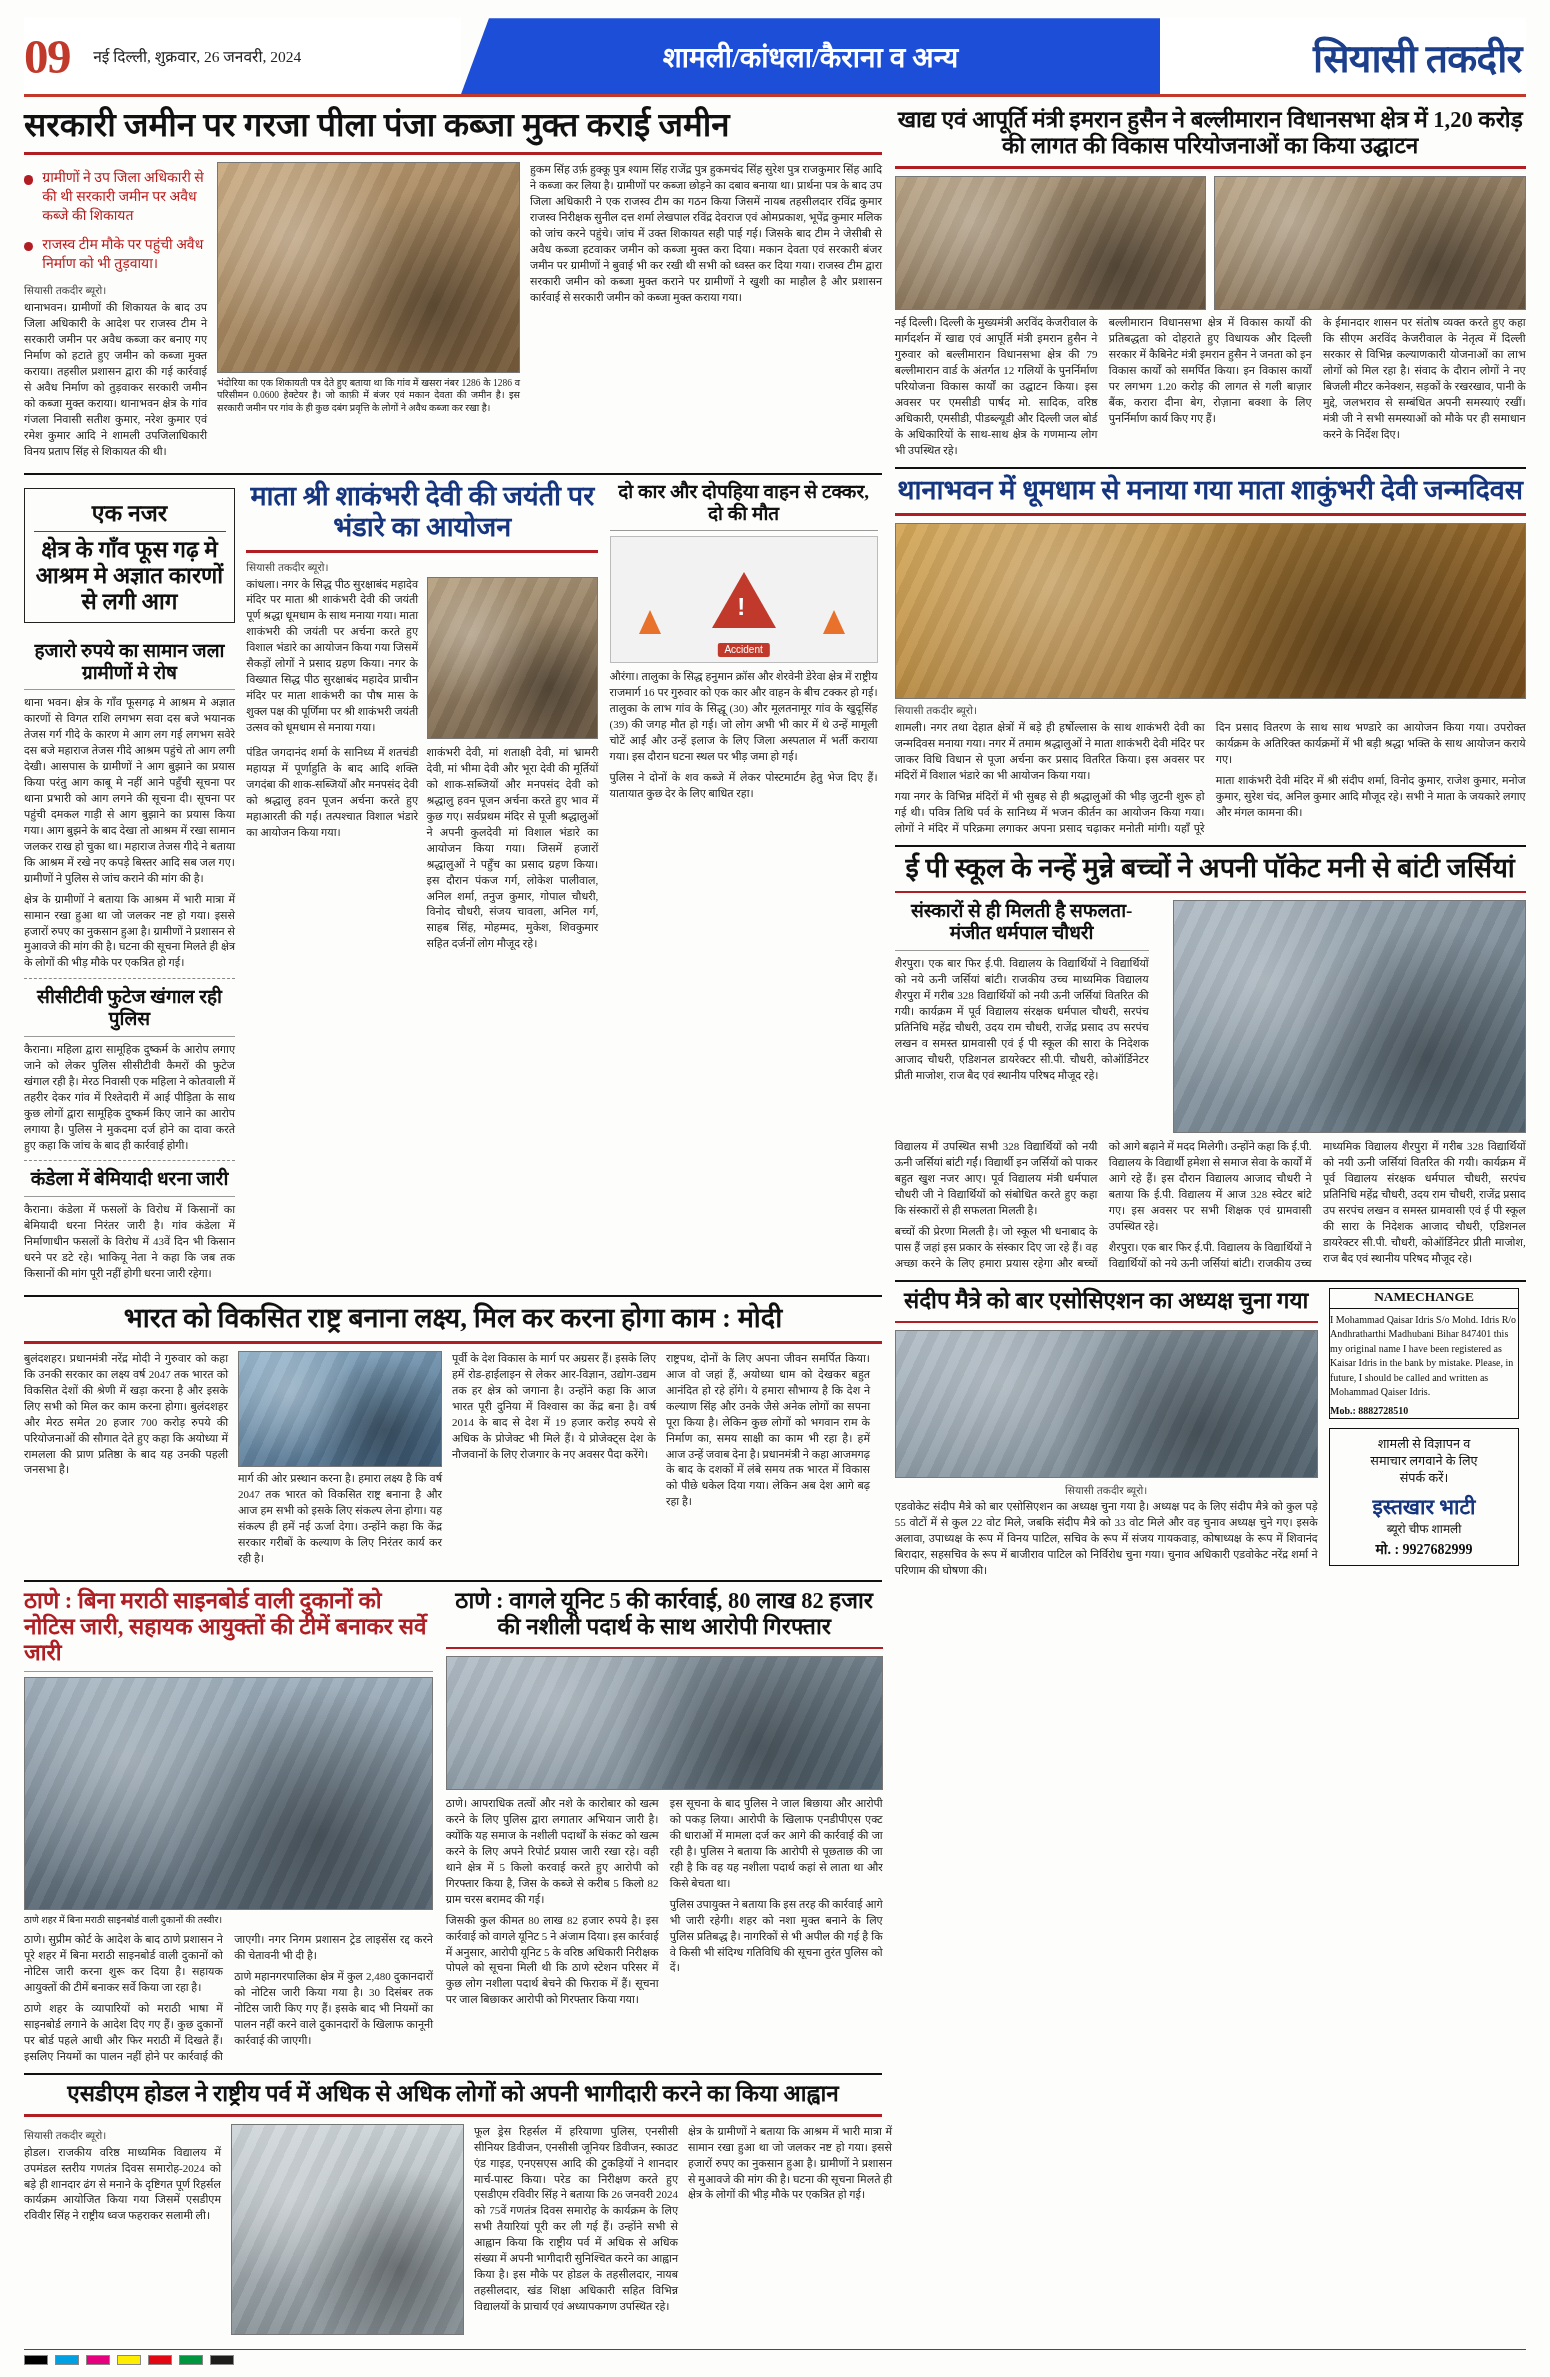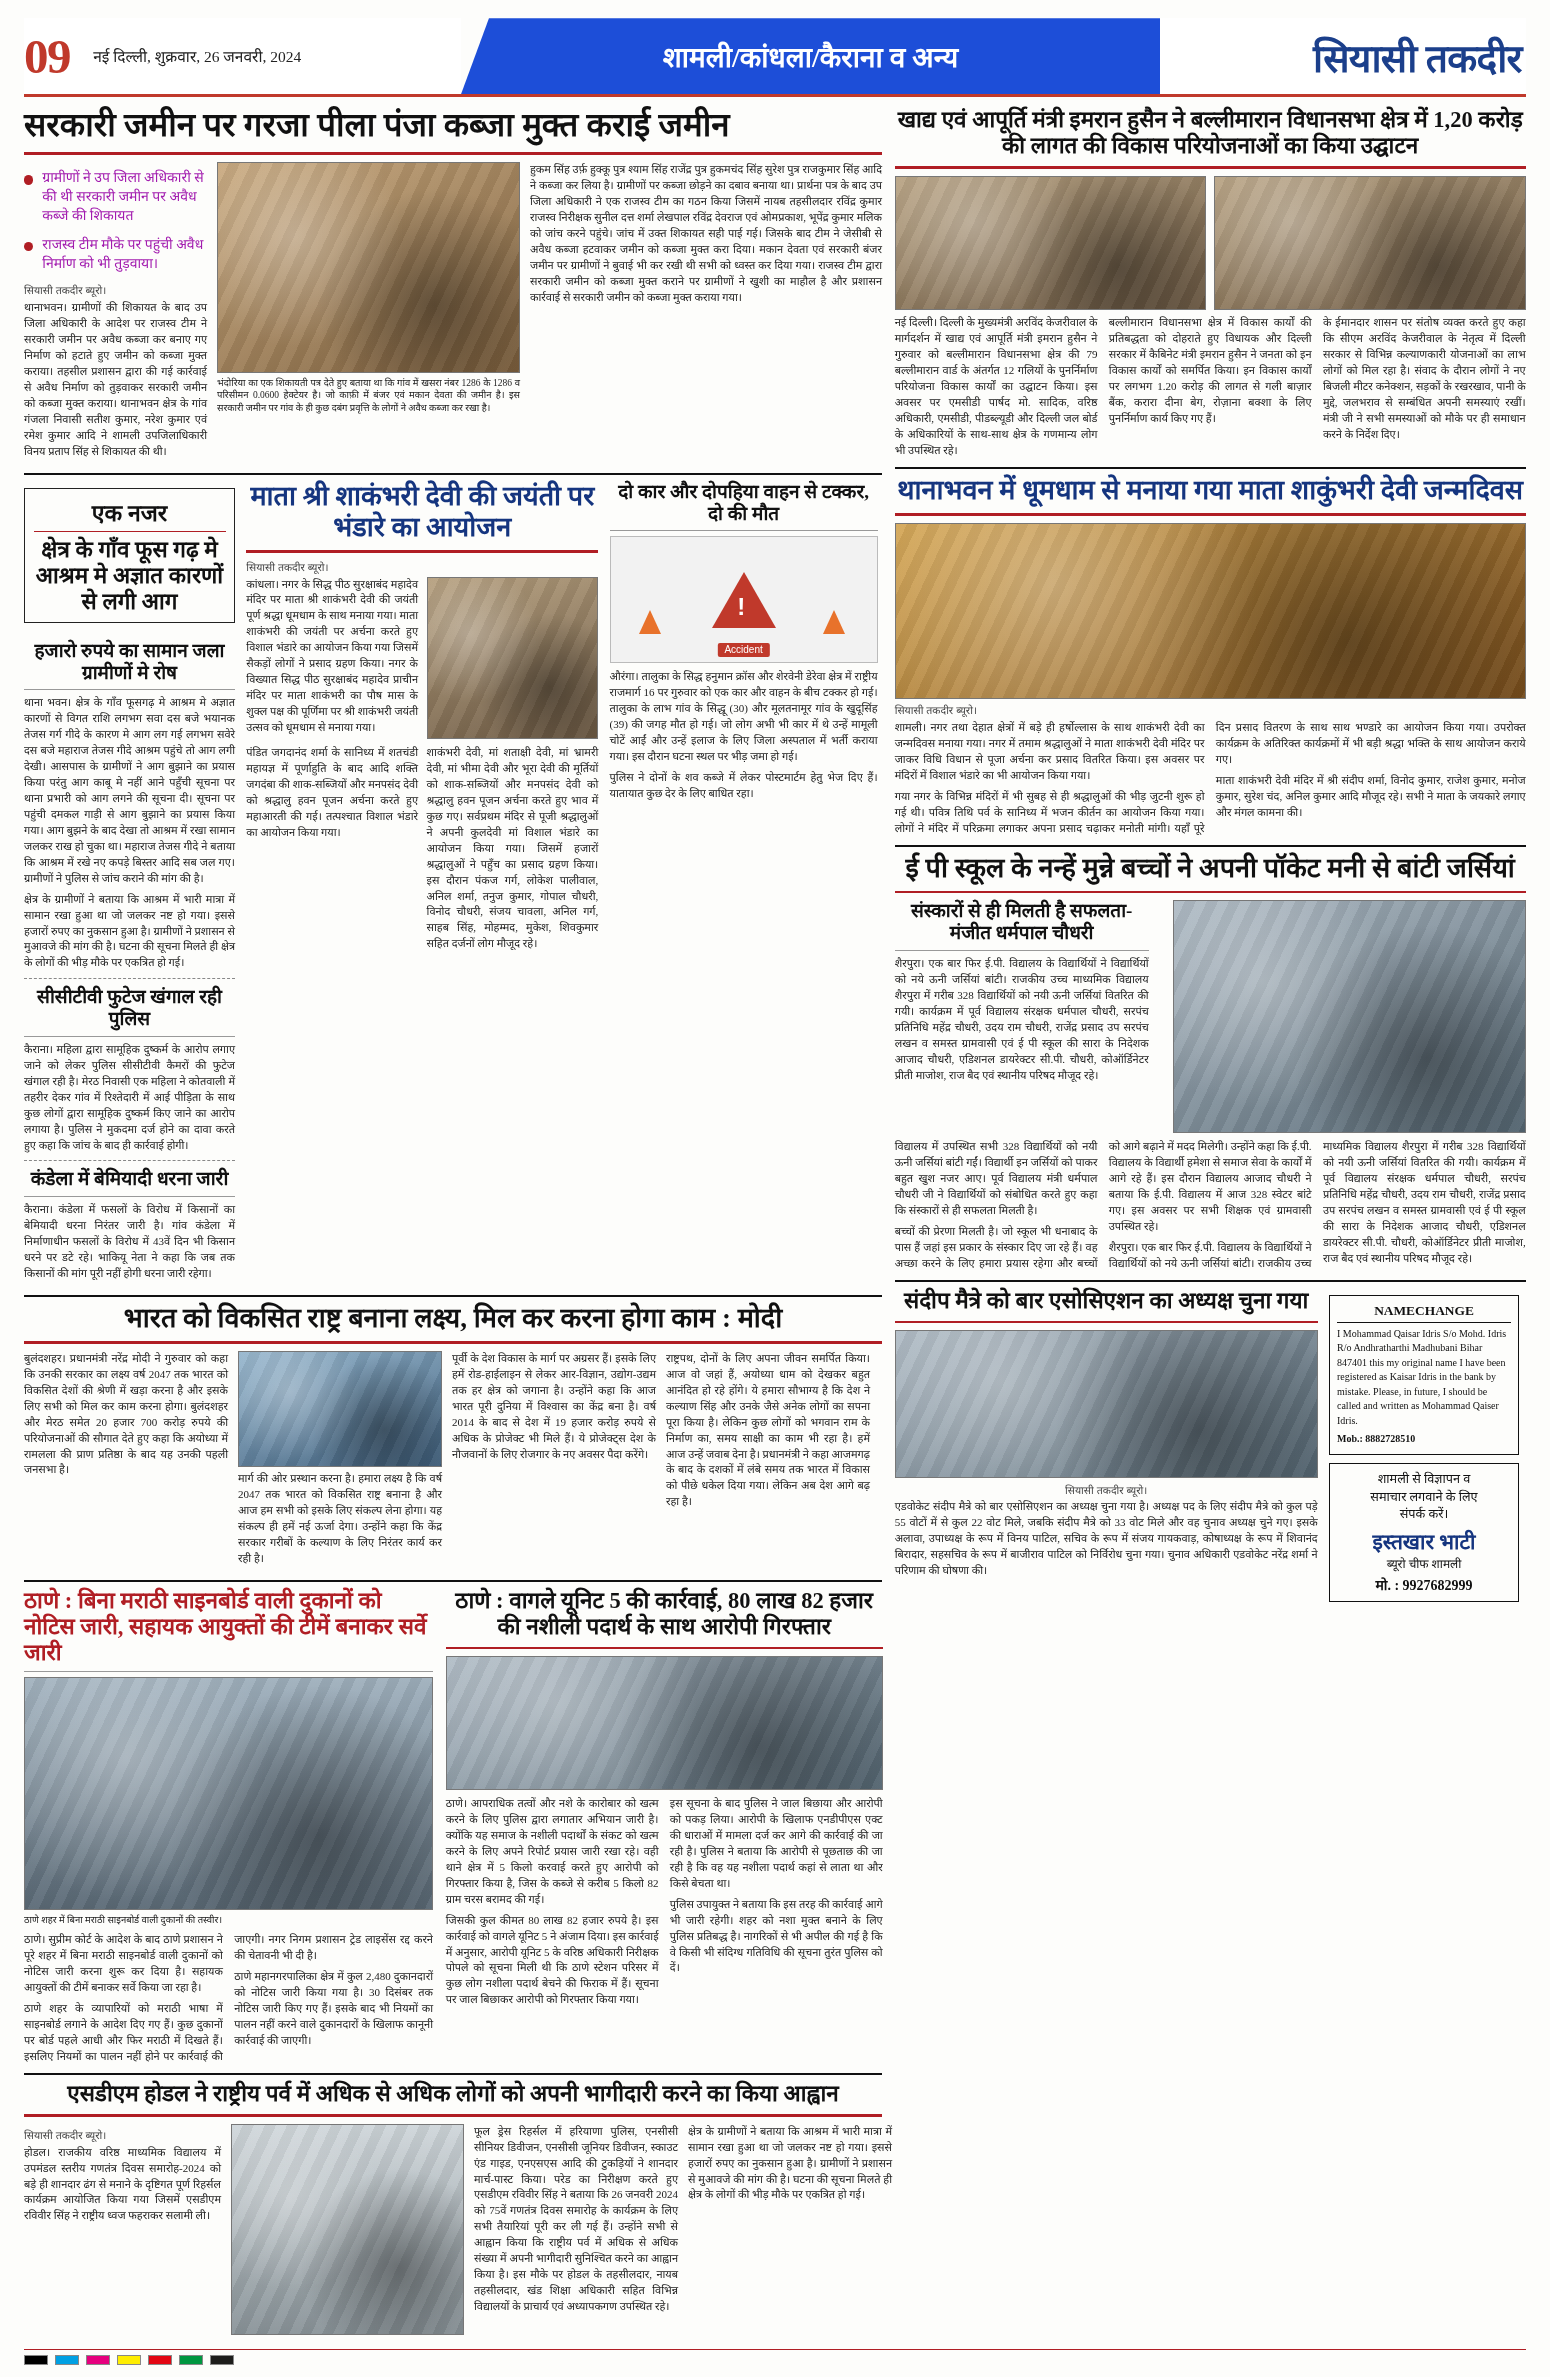--- a/index.html
+++ b/index.html
@@ -145,21 +145,21 @@
   }
 
   .bullets { list-style:none; margin:7px 0 0 0; padding:0; }
   .bullets li {
     font-family:"Liberation Serif", serif;
     font-size:14px;
     line-height:1.35;
     margin-bottom:10px;
     padding-left:18.3px;
     position:relative;
-    color:#a21caf;
+    color:#b91c1c;
   }
   .bullets li::before {
     content:"";
     position:absolute; left:0; top:6.3px;
     width:9.2px; height:9.2px;
     background:#b01e24;
     border-radius:50%;
   }
 
   
@@ -196,22 +196,20 @@
   }
   .cone{
     position:absolute; width:0;height:0;
     border-left:11.3px solid transparent;
     border-right:11.3px solid transparent;
     border-bottom:24px solid #e8722b;
   }
 
   .namechange {
     border:1.4px solid #111;
-    padding:7px;
-    margin-top:7px;
   }
   .nc-title{
     text-align:center; font-weight:bold; font-size:13.4px;
     border-bottom:0.7px solid #111; padding-bottom:2.8px; margin-bottom:4.2px;
     font-family:"Liberation Serif", serif;
   }
   .nc-body{ font-size:10px; line-height:1.45; font-family:"Liberation Serif", serif; }
 
   .contactbox{
     border:1.4px solid #111;

